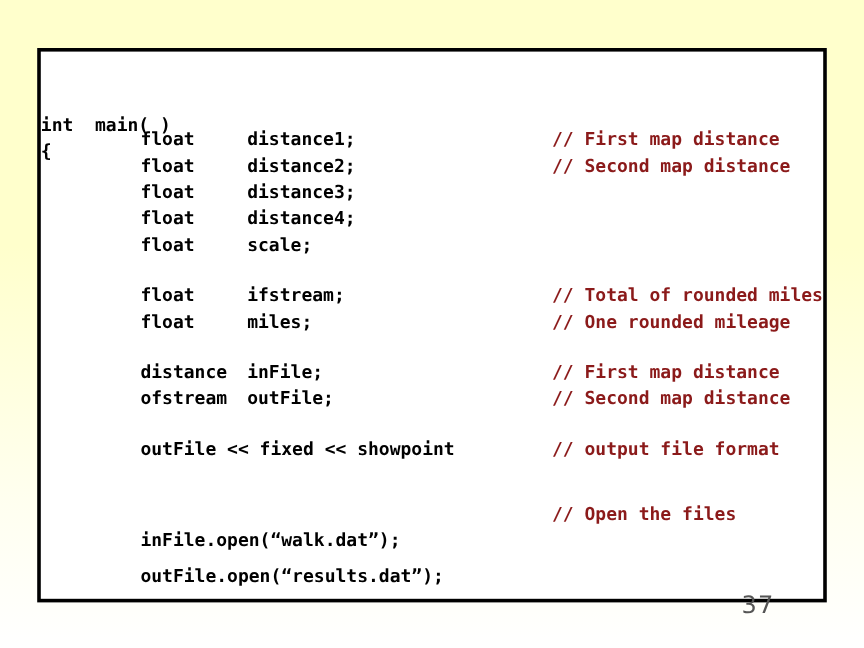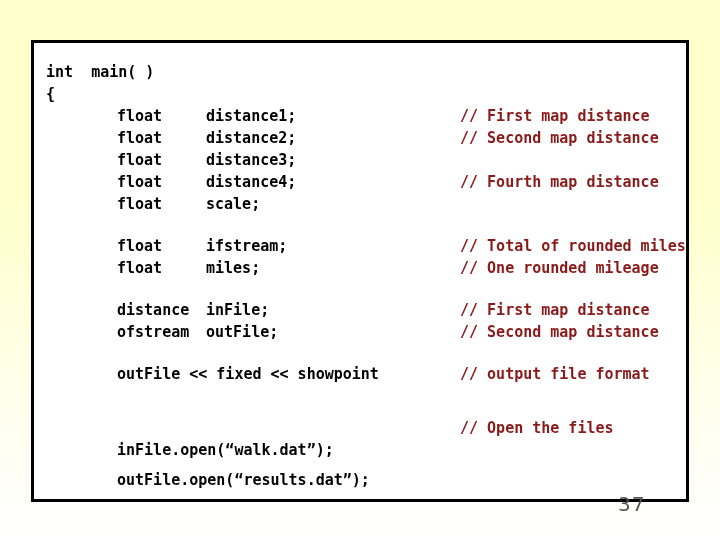--- a/index.html
+++ b/index.html
@@ -57,21 +57,21 @@
   .code {
     color: #000000;
   }
 
   .cmt {
     color: #8b1a1a;
     margin-left: 47px;
   }
 
   
-  .c-kw   { left: 12px; }
+  .c-kw   { left: 0; margin-top: 32px; }
   .c-kw2  { left: 63px; margin-left: 20px; }
   .c-var  { left: 172px; }
   .c-cmt  { left: 379px; }
 
   
   #page-number {
     position: absolute;
     left: 618px;
     top: 492px;
     font-family: "DejaVu Sans", sans-serif;
@@ -98,21 +98,20 @@
 
       <div class="ln code c-kw2" style="top:88px">float</div>
       <div class="ln code c-var" style="top:88px">distance2;</div>
       <div class="ln cmt c-cmt" style="top:88px">// Second map distance</div>
 
       <div class="ln code c-kw2" style="top:110px">float</div>
       <div class="ln code c-var" style="top:110px">distance3;</div>
 
       <div class="ln code c-kw2" style="top:132px">float</div>
       <div class="ln code c-var" style="top:132px">distance4;</div>
-      <div class="ln cmt c-cmt" style="top:132px">// Fourth map distance</div>
 
       <div class="ln code c-kw2" style="top:154px">float</div>
       <div class="ln code c-var" style="top:154px">scale;</div>
 
       <div class="ln code c-kw2" style="top:196px">float</div>
       <div class="ln code c-var" style="top:196px">ifstream;</div>
       <div class="ln cmt c-cmt" style="top:196px">// Total of rounded miles</div>
 
       <div class="ln code c-kw2" style="top:218px">float</div>
       <div class="ln code c-var" style="top:218px">miles;</div>

